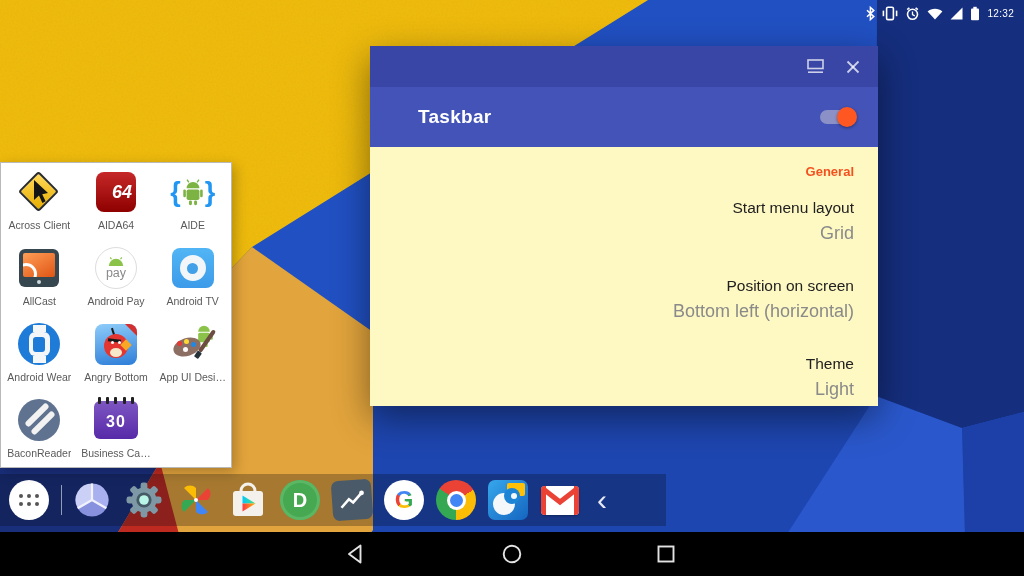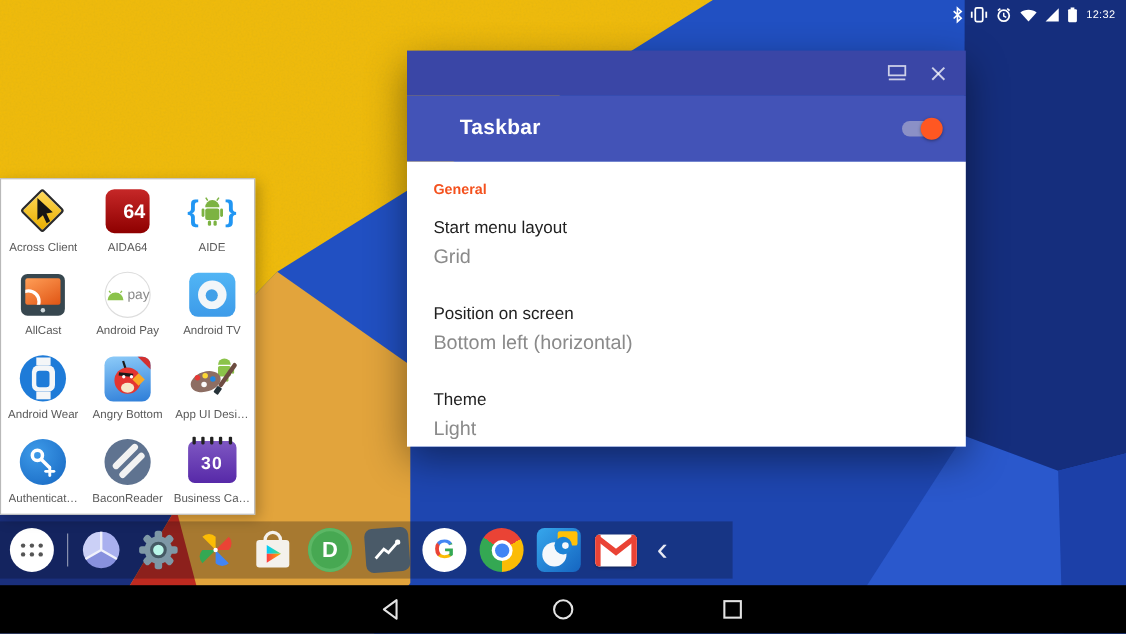--- a/index.html
+++ b/index.html
@@ -17,51 +17,51 @@
   .window{position:absolute;left:370px;top:46px;width:508px;z-index:6;
     box-shadow:0 12px 34px rgba(0,0,0,.45);}
   .decor{height:41px;background:#3A46A6;display:flex;justify-content:flex-end;align-items:center;
     padding-right:16px;gap:20px;}
   .decor .wbtn{width:18px;height:16px;display:flex;align-items:center;justify-content:center;cursor:default;}
   .appbar{height:60px;background:#4353B7;display:flex;align-items:center;padding:0 24px;}
   .appbar .wtitle{color:#fff;font-size:19px;font-weight:700;letter-spacing:.3px;margin-left:24px;}
   .toggle{margin-left:auto;position:relative;width:34px;height:14px;border-radius:7px;background:#8B90C6;}
   .toggle .thumb{position:absolute;right:-3px;top:-3px;width:20px;height:20px;border-radius:50%;
     background:#FF5722;box-shadow:0 1px 3px rgba(0,0,0,.4);}
-  .content{background:#ffffff;padding:17px 24px 8px;height:234px;}
+  .content{background:#fef9c3;padding:17px 24px 8px;height:234px;text-align:right;}
   .sec-heading{color:#F4511E;font-size:13px;font-weight:700;margin-bottom:20px;}
   .set-item{margin-bottom:33px;cursor:default;}
   .set-label{font-size:15.5px;color:#212121;margin-bottom:6px;}
   .set-value{font-size:18px;color:#8A8A8A;}
 
   
   .startmenu{position:absolute;left:0;top:162px;width:232px;height:306px;background:#fff;
     border:1px solid #B9B9B9;box-sizing:border-box;z-index:5;box-shadow:3px 4px 12px rgba(0,0,0,.25);
     display:grid;grid-template-columns:repeat(3,1fr);grid-auto-rows:76px;padding-top:2px;}
   .app{display:flex;flex-direction:column;align-items:center;padding-top:5px;cursor:default;}
   .app .ic{width:44px;height:44px;position:relative;display:flex;align-items:center;justify-content:center;}
   .app .lb{font-size:10.5px;color:#5A5A5A;margin-top:5px;max-width:74px;white-space:nowrap;overflow:hidden;}
 
   
   .ic-diamond{position:absolute;left:7px;top:7px;width:29px;height:29px;transform:rotate(45deg);
     background:linear-gradient(135deg,#FFD95A,#E8AE00);border:2px solid #2A2A2A;border-radius:3px;box-sizing:border-box;}
   .ic-aida{width:40px;height:40px;border-radius:8px;background:linear-gradient(#C62828,#8E0000);
     display:flex;align-items:center;justify-content:center;}
-  .ic-aida span{color:#fff;font-weight:700;font-size:18px;margin-left:12px;}
+  .ic-aida span{color:#fff;font-weight:700;font-style:italic;font-size:18px;margin-left:12px;}
   .ic-aide{display:flex;align-items:center;gap:1px;}
   .ic-aide .brace{color:#2196F3;font-size:27px;font-weight:700;line-height:1;}
   .ic-allcast{width:40px;height:38px;border-radius:6px;background:#37474F;position:relative;}
   .ic-allcast .screen{position:absolute;left:4px;right:4px;top:4px;bottom:10px;border-radius:2px;
     background:linear-gradient(150deg,#FF9E57,#E05514);overflow:hidden;}
   .ic-allcast .screen:after{content:"";position:absolute;left:-8px;bottom:-8px;width:16px;height:16px;
     border:3px solid #fff;border-radius:50%;}
   .ic-allcast .dot{position:absolute;left:50%;bottom:3px;width:4px;height:4px;margin-left:-2px;
     border-radius:50%;background:#CFD8DC;}
   .ic-pay{width:42px;height:42px;border-radius:50%;background:#fff;border:1px solid #DDD;box-sizing:border-box;
-    display:flex;align-items:center;justify-content:space-between;gap:0px;}
+    display:flex;flex-direction:column;align-items:center;justify-content:center;gap:0px;}
   .ic-pay .paytxt{color:#8A8A8A;font-size:12.5px;line-height:1;margin-top:1px;}
   .ic-atv{width:42px;height:40px;border-radius:8px;background:linear-gradient(#51B5F5,#3D9BE9);
     display:flex;align-items:center;justify-content:center;position:relative;}
   .ic-atv .ring{width:26px;height:26px;border-radius:50%;background:#F2F6F9;display:flex;align-items:center;justify-content:center;}
   .ic-atv .cdot{width:11px;height:11px;border-radius:50%;background:#41A0E8;}
   .ic-wear{width:42px;height:42px;border-radius:50%;background:#1E7BD8;position:relative;overflow:hidden;}
   .ic-wear .strap{position:absolute;left:50%;width:13px;height:7px;background:#F4F6F8;margin-left:-6.5px;}
   .ic-wear .face{position:absolute;left:50%;top:50%;width:21px;height:24px;margin:-12px 0 0 -10.5px;
     background:#F4F6F8;border-radius:6px;display:flex;align-items:center;justify-content:center;}
   .ic-wear .face .inner{width:12px;height:15px;background:#1E7BD8;border-radius:3px;}
@@ -355,33 +355,20 @@
         <span class="palette"></span>
         <span class="pd" style="left:6px;top:19px;background:#E53935;"></span>
         <span class="pd" style="left:13px;top:17px;background:#FDD835;"></span>
         <span class="pd" style="left:20px;top:20px;background:#1E88E5;"></span>
         <span class="pd" style="left:12px;top:25px;background:#FAFAFA;"></span>
         <span class="brush"></span>
       </div>
       <div class="lb">App UI Desi…</div>
     </div>
 
-    <div class="app">
-      <div class="ic">
-        <div class="ic-auth">
-          <svg width="34" height="34" viewBox="0 0 34 34">
-            <circle cx="12" cy="11" r="4.6" fill="none" stroke="#fff" stroke-width="3.2"></circle>
-            <line x1="15.4" y1="14.4" x2="22.5" y2="21.5" stroke="#fff" stroke-width="3.2" stroke-linecap="round"></line>
-            <line x1="19.5" y1="25.5" x2="27" y2="25.5" stroke="#fff" stroke-width="2.6" stroke-linecap="round"></line>
-            <line x1="23.25" y1="21.75" x2="23.25" y2="29.25" stroke="#fff" stroke-width="2.6" stroke-linecap="round"></line>
-          </svg>
-        </div>
-      </div>
-      <div class="lb">Authenticat…</div>
-    </div>
 
     <div class="app">
       <div class="ic">
         <div class="ic-bacon">
           <span class="strip" style="left:4px;top:13px;"></span>
           <span class="strip" style="left:10px;top:21px;"></span>
         </div>
       </div>
       <div class="lb">BaconReader</div>
     </div>

